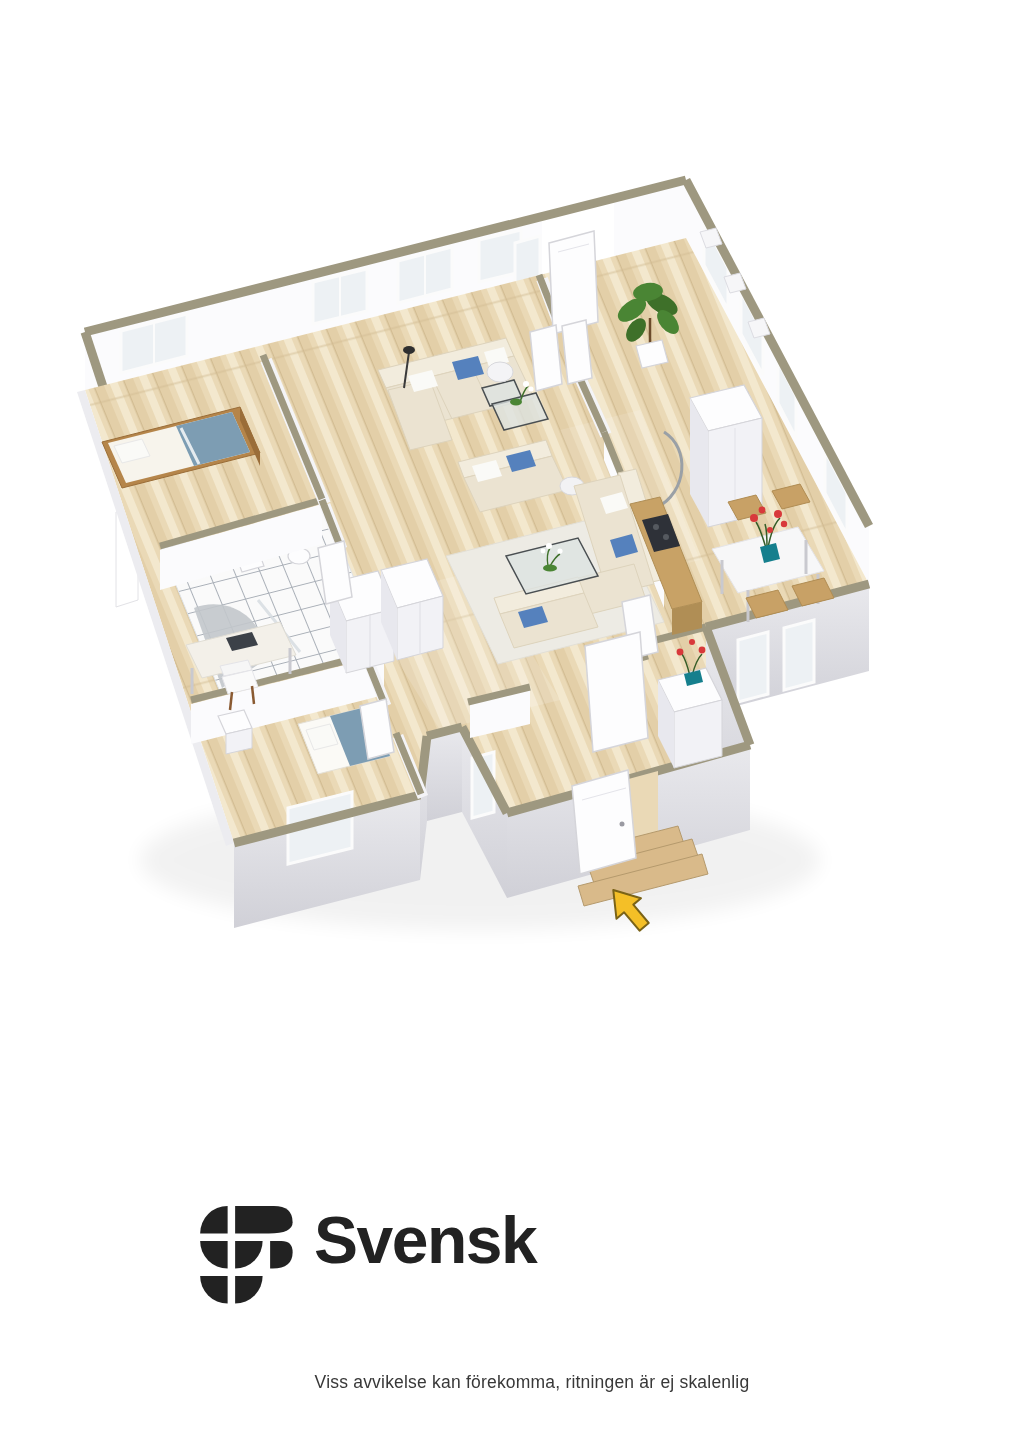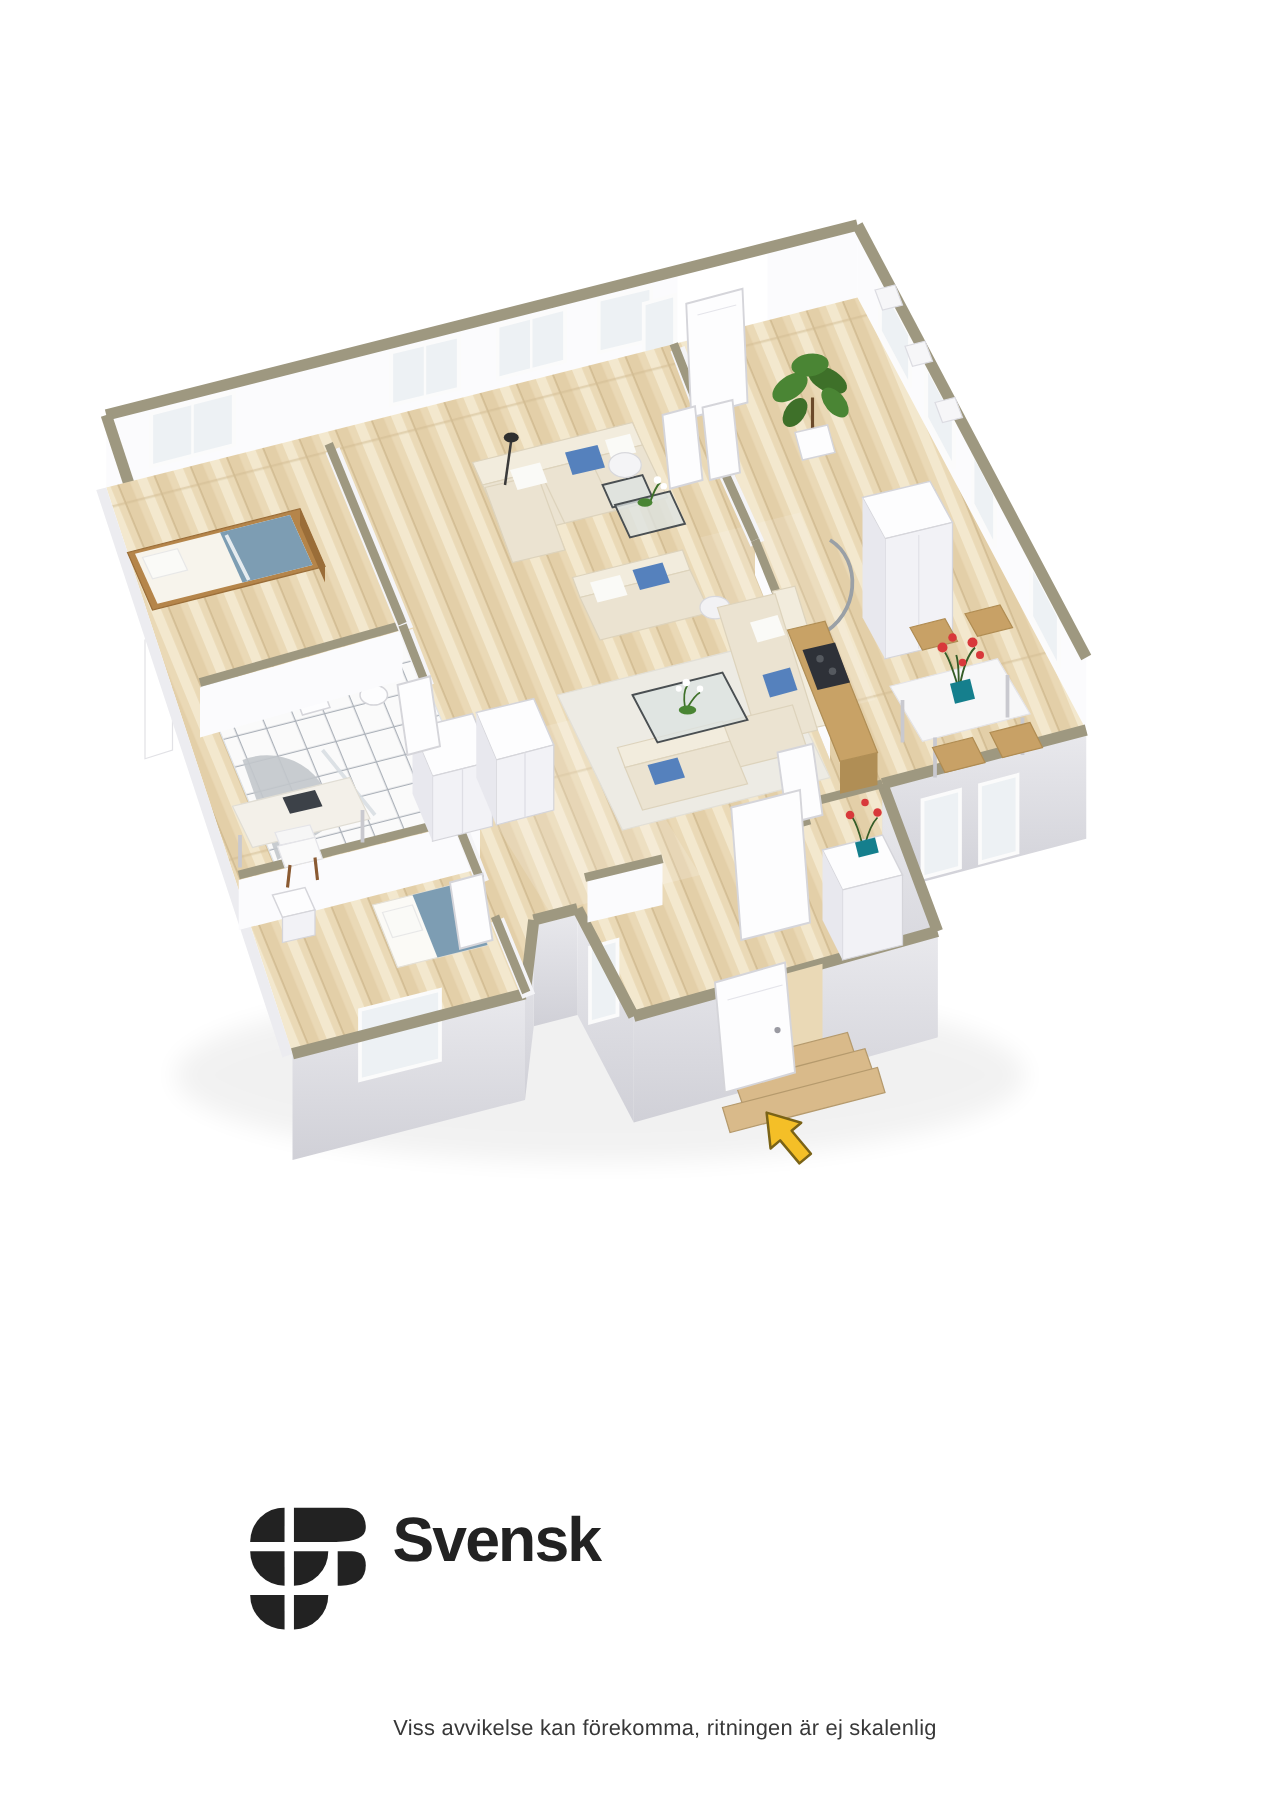--- a/index.html
+++ b/index.html
@@ -22,21 +22,21 @@
   .whitefront{fill:#f2f2f6;stroke:var(--doorEdge);stroke-width:1}
   .whiteside{fill:#e8e8ee}
   .leaf{fill:var(--doorWhite);stroke:var(--doorEdge);stroke-width:1.5}
   .tan{fill:var(--chairTan);stroke:#b08c52;stroke-width:1}
   .gt{fill:var(--glassTable);fill-opacity:.78;stroke:#4a4f52;stroke-width:1.5}
   .legline{stroke:#c9c9cf;stroke-width:3}
   .plantG{fill:var(--plantGreen)} .plantD{fill:var(--plantDark)}
   .logo{position:absolute;left:200px;top:1206px;display:flex;gap:20px;align-items:flex-start;}
   .logo-mark{width:94px;height:100px;flex:0 0 auto;}
   .logo-mark path{fill:var(--logoInk);}
-  .logo-text{color:var(--logoInk);font-weight:bold;font-size:50px;line-height:1.06;
+  .logo-text{color:var(--logoInk);font-weight:bold;font-size:66px;line-height:1.06;
              letter-spacing:-1.5px;white-space:nowrap;}
   .disclaimer{position:absolute;left:0;top:1372px;width:1024px;text-align:center;
               font-size:17.5px;color:var(--disclaimerInk);letter-spacing:.2px;margin-left:20px;}
 </style>
 </head>
 <body>
 
 <div class="page">
   <div class="plan-wrap">
   <svg viewBox="0 0 1024 1024" width="1024" height="1024">

